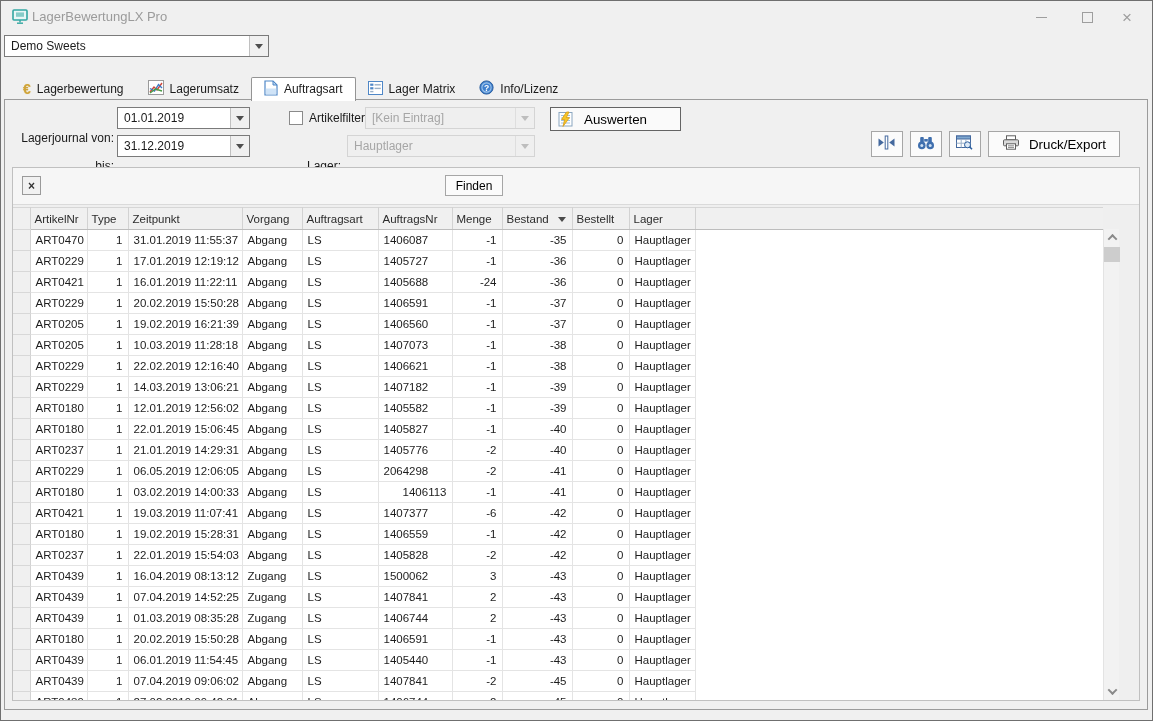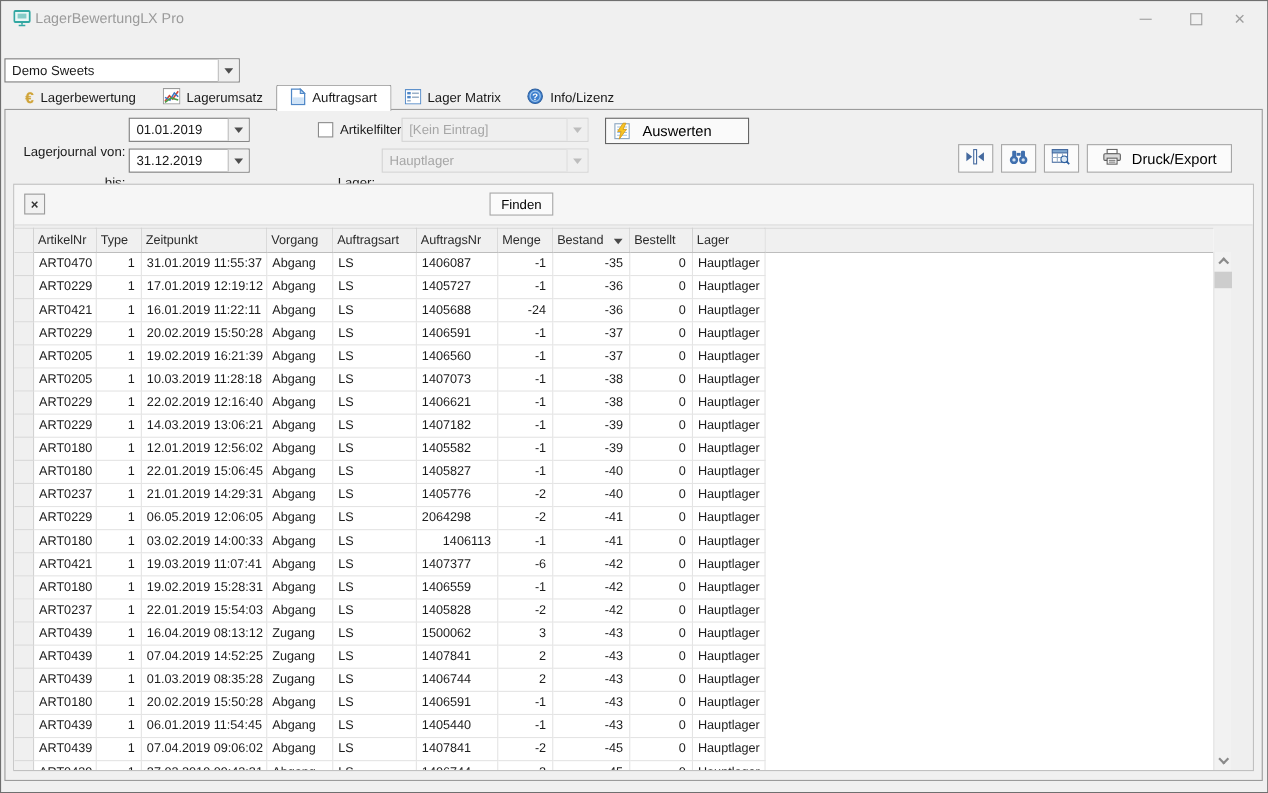--- a/index.html
+++ b/index.html
@@ -19,30 +19,30 @@
   .max-glyph { width:11px; height:11px; border:1px solid #9e9e9e; }
   
   .combo { position:absolute; background:#fff; border:1px solid #7a7a7a; height:22px; }
   .combo .val { position:absolute; left:6px; right:22px; top:0; bottom:0; line-height:20px; overflow:hidden; white-space:nowrap; }
   .combo .arrow-zone { position:absolute; right:0; top:0; bottom:0; width:19px; background:#f0f0f0; border-left:1px solid #c0c0c0; display:flex; align-items:center; justify-content:center; }
   .tri-down { width:0; height:0; border-left:4px solid transparent; border-right:4px solid transparent; border-top:5px solid #4e4e4e; }
   .combo.disabled { background:#efefef; border-color:#d4d4d4; }
   .combo.disabled .val { color:#a6a6a6; }
   .combo.disabled .arrow-zone { background:#efefef; border-left-color:#dedede; }
   .combo.disabled .tri-down { border-top-color:#bdbdbd; }
-  .company-combo { left:3px; top:52px; width:214px; }
+  .company-combo { left:3px; top:34px; width:265px; }
   
   .tabstrip { position:absolute; left:10px; top:75px; height:24px; display:flex; align-items:flex-end; z-index:3; }
   .tab { display:flex; align-items:center; gap:6px; height:22px; padding:0 12px; white-space:nowrap; }
   .tab.active { background:#fff; border:1px solid #949494; border-bottom:none; height:24px; border-radius:2px 2px 0 0; margin-bottom:-1px; padding-bottom:1px; }
   .euro-glyph { color:#cfa43a; font-weight:bold; font-size:14px; text-shadow:0 0 1px #e7cd8d; }
   
   .panel { position:absolute; left:3px; top:98px; width:1144px; height:611px; border:1px solid #9b9b9b; background:#f0f0f0; z-index:1; }
   .flt-label { position:absolute; text-align:right; line-height:22px;margin-top:20px; }
-  .date-combo { left:112px; width:110px; }
+  .date-combo { left:112px; width:133px; }
   .row1 { top:7px; } .row2 { top:35px; }
   .lbl-von { left:4px; top:7px; width:105px; }
   .lbl-bis { left:4px; top:35px; width:105px; }
   .checkbox { position:absolute; left:284px; top:11px; width:14px; height:14px; background:#fff; border:1px solid #8a8a8a; }
   .lbl-artikelfilter { position:absolute; left:304px; top:7px; line-height:22px; }
   .combo-artikel { left:360px; top:7px; width:170px; }
   .lbl-lager { left:280px; top:35px; width:56px; }
   .combo-lager { left:342px; top:35px; width:188px; }
   .btn { background:#fbfbfb; border:1px solid #a6a6a6; display:flex; align-items:center; justify-content:center; }
   .btn-auswerten { position:absolute; left:545px; top:7px; width:131px; height:24px; border:1px solid #646464; background:#fafafa; }

